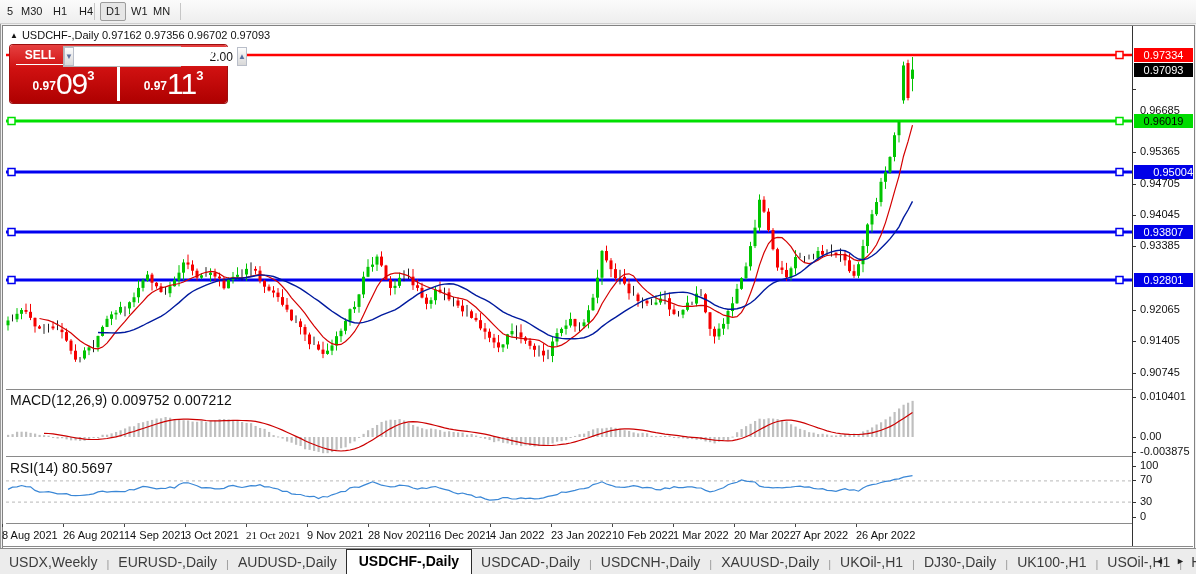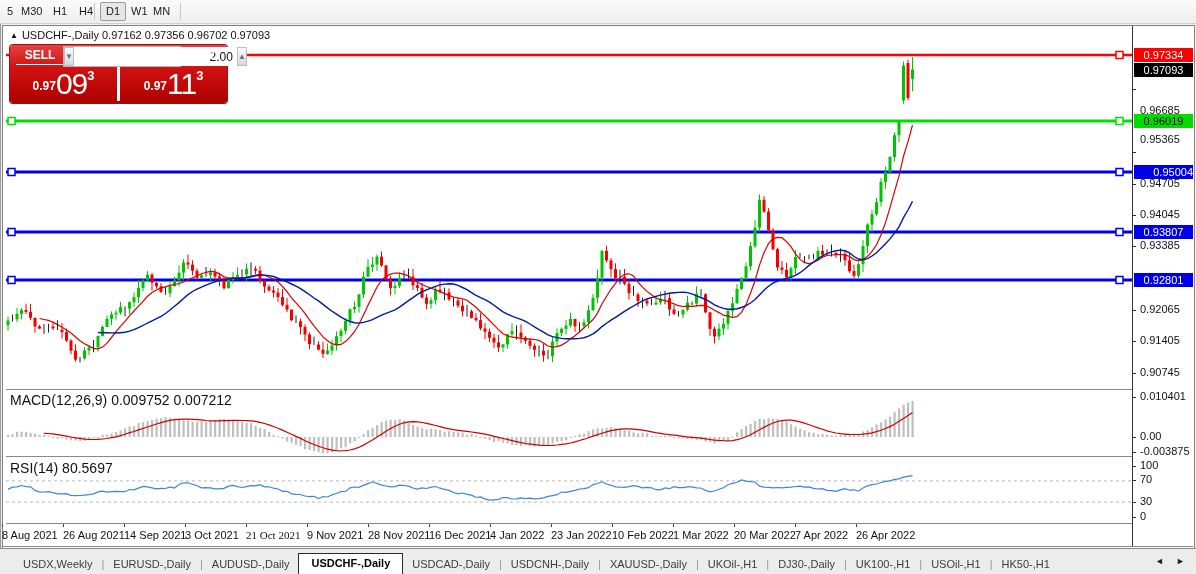--- a/index.html
+++ b/index.html
@@ -44,21 +44,21 @@
        text-align:right;padding:0 4px;font-family:"Liberation Sans",sans-serif;color:#111;}
   .tile{position:absolute;top:22px;height:35px;color:#fff;white-space:nowrap;
         text-align:center;cursor:pointer;}
   .tile .sm{font-size:12px;font-weight:bold;vertical-align:baseline;position:relative;top:-4px;}
   .tile .big{font-size:30px;font-weight:400;letter-spacing:-1px;}
   .tile .sup{font-size:13px;font-weight:bold;vertical-align:top;position:relative;top:1px;}
   #tile-div{position:absolute;left:107px;top:22px;width:3px;height:34px;background:#fff;}
   
   #tabs{left:0;top:548px;width:1196px;height:26px;background:#ececec;
         border-top:1px solid #8c8c8c;display:flex;align-items:flex-end;}
-  .tab{font-size:11px;color:#3c3c3c;padding:3px 9px 5px 9px;white-space:nowrap;cursor:pointer;text-align:right;}
+  .tab{font-size:14px;color:#3c3c3c;padding:3px 9px 5px 9px;white-space:nowrap;cursor:pointer;text-align:right;}
   .tab.active{background:#fff;border:1px solid #2b2b2b;border-bottom:none;
               color:#000;font-weight:bold;padding:3px 12px 6px 12px;}
   .tab-sep{color:#999;font-size:11px;padding-bottom:5px;}
   .tab-scroll{position:absolute;top:556px;font-size:9px;color:#222;cursor:pointer;}
   svg{position:absolute;}
 </style>
 </head>
 <body>
 
 <div id="left-edge" class="abs"></div>
@@ -680,21 +680,21 @@
 <div class="panel-sep abs" style="top:523px"></div>
 <div class="panel-sep abs" style="top:546px;left:2px;width:1191px"></div>
 <div id="vaxis" class="abs"></div>
 
 <div class="ind-label abs" style="top:392px">MACD(12,26,9) 0.009752 0.007212</div>
 <div class="ind-label abs" style="top:460px">RSI(14) 80.5697</div>
 
 <div id="axis-labels">
     <div class="axis-label abs" style="top: 82px; margin-top: 22px;">0.96685</div>
     <div class="axis-tick abs" style="top: 89px;"></div>
-    <div class="axis-label abs" style="top: 133px;">0.95365</div>
+    <div class="axis-label abs" style="top: 145px;">0.95365</div>
     <div class="axis-tick abs" style="top: 152px;"></div>
     <div class="axis-label abs" style="top: 177px;">0.94705</div>
     <div class="axis-tick abs" style="top: 184px;"></div>
     <div class="axis-label abs" style="top: 208px;">0.94045</div>
     <div class="axis-tick abs" style="top: 215px;"></div>
     <div class="axis-label abs" style="top: 239px;">0.93385</div>
     <div class="axis-tick abs" style="top: 246px;"></div>
     <div class="axis-label abs" style="top: 303px;">0.92065</div>
     <div class="axis-tick abs" style="top: 310px;"></div>
     <div class="axis-label abs" style="top: 334px;">0.91405</div>

